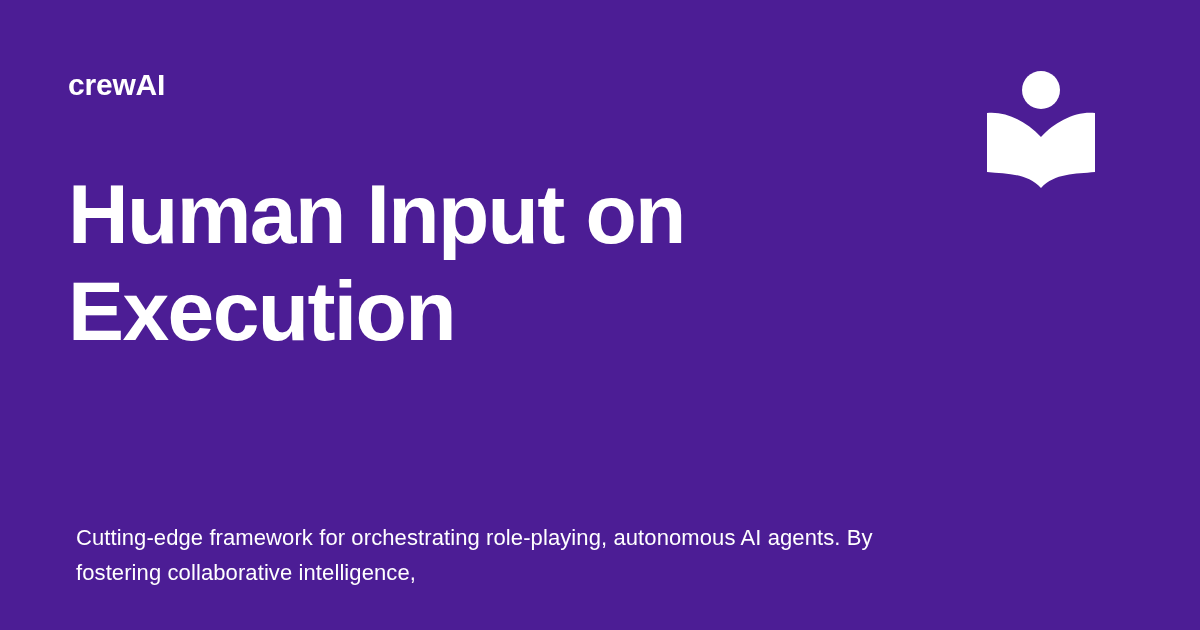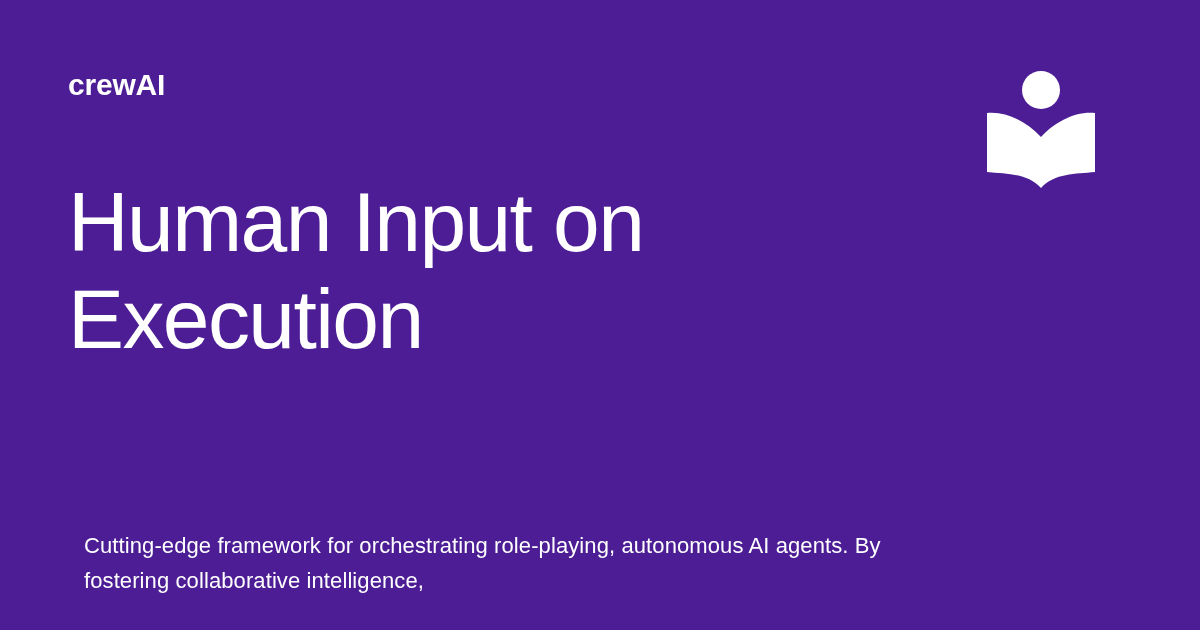--- a/index.html
+++ b/index.html
@@ -52,43 +52,43 @@
   .logo-mark svg {
     display: block;
     width: 110px;
     height: 126px;
   }
 
   
   .headline {
     position: absolute;
     left: 68px;
-    top: 174px;
+    top: 166px;
     width: 860px;
     color: #FFFFFF;
     font-size: 84px;
-    font-weight: normal;
+    font-weight: bold;
     line-height: 1.16;
     letter-spacing: -1.6px;
     margin: 0;
     word-wrap: break-word;
   }
 
   
   .description {
     position: absolute;
     left: 68px;
     top: 512px;
     width: 800px;
     color: #FFFFFF;
     font-size: 22px;
     font-weight: normal;
     line-height: 35px;
     letter-spacing: 0.1px;
-    margin: 16px;
+    margin: 8px;
   }
 </style>
 </head>
 <body>
 
 <div class="card">
 
   <div class="brand">
     <span class="brand-name">crewAI</span>
   </div>

